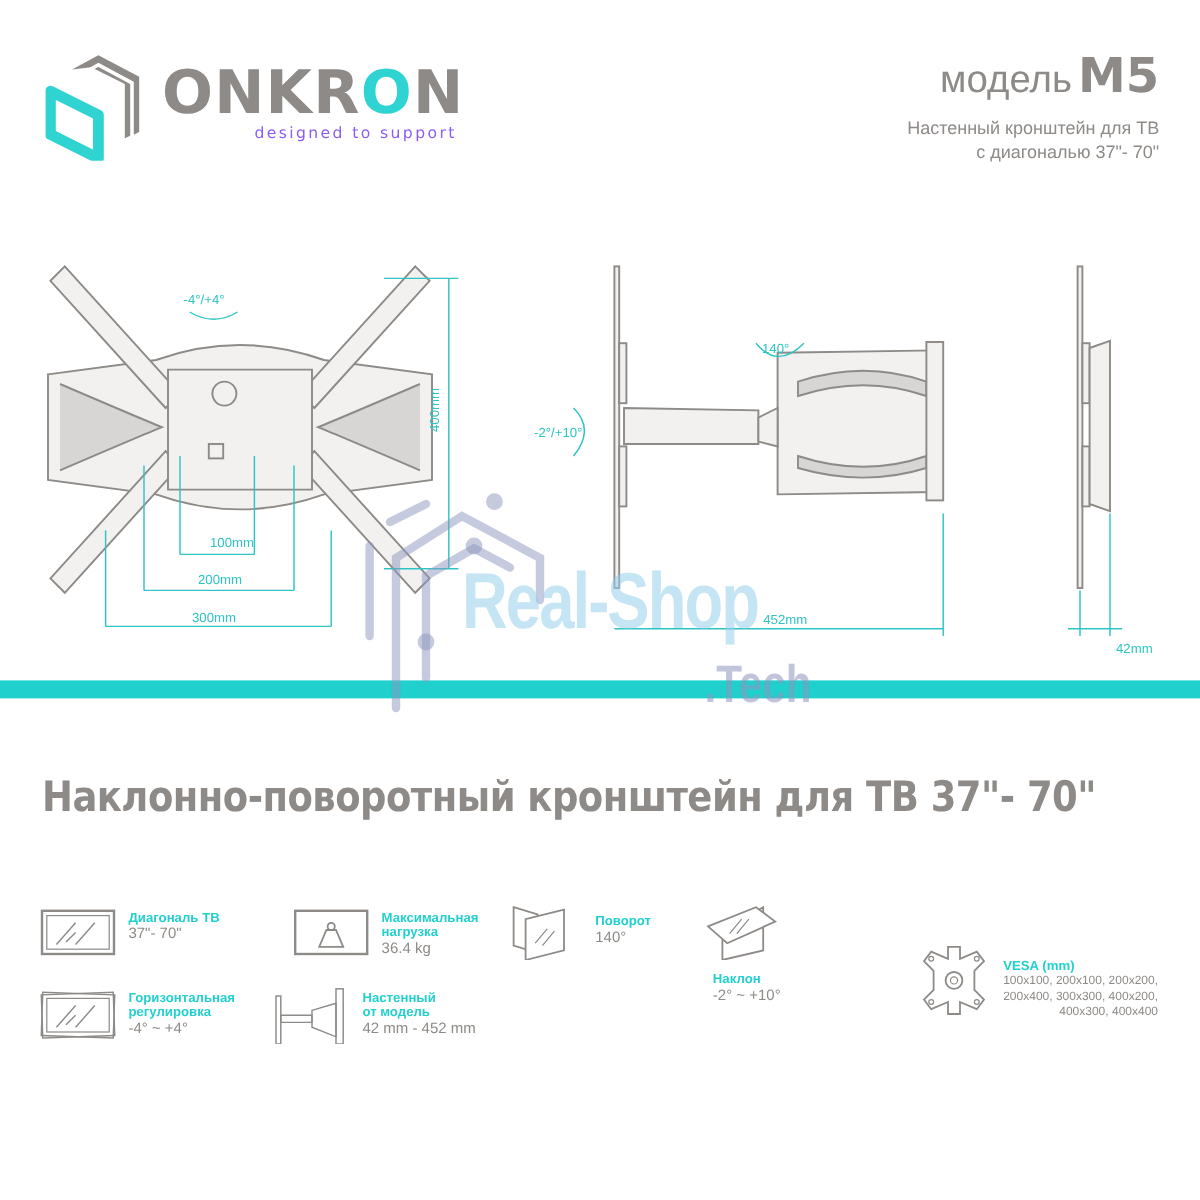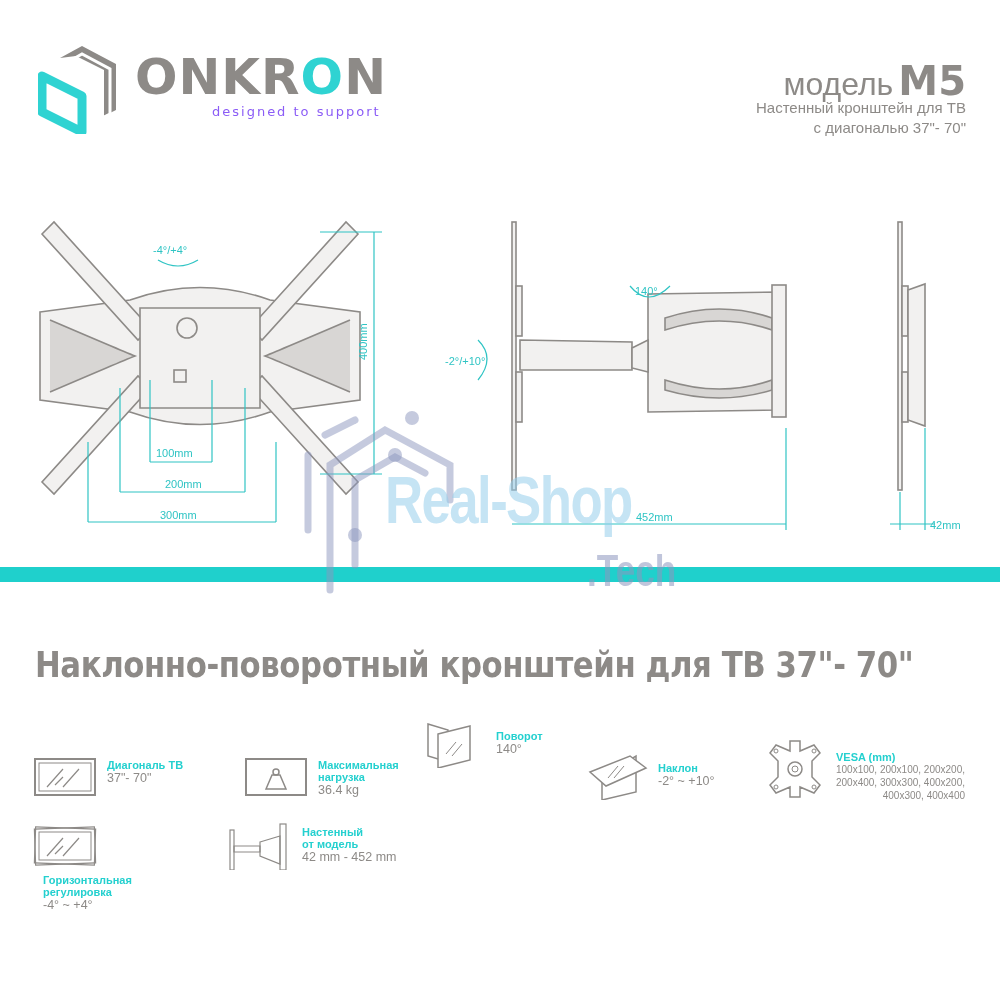--- a/index.html
+++ b/index.html
@@ -5,21 +5,21 @@
   * { margin:0; padding:0; box-sizing:border-box; }
   html, body { width:1000px; height:1000px; background:#ffffff; overflow:hidden; }
   body { position:relative; font-family:"DejaVu Sans", sans-serif; color:#8a8784; }
   .abs { position:absolute; }
 
   
   .logo-mark { left:38px; top:44px; width:82px; height:90px; }
   .logo-text { left:135px; top:52px; font-family:"DejaVu Sans", sans-serif; font-weight:bold; font-size:50px; letter-spacing:1px; color:#8d8a87; line-height:1; }
   .logo-text .accent { color:#2fd3d2; }
   .tagline { left:212px; top:104px; font-size:13px; letter-spacing:2px; color:#8b5cf6; }
-  .model-line { right:34px; top:61px; text-align:center; color:#8d8a87; line-height:1; }
+  .model-line { right:34px; top:44px; text-align:center; color:#8d8a87; line-height:1; }
   .model-label { font-size:32px; font-family:"Liberation Sans", sans-serif; }
   .model-code { font-size:40px; font-weight:bold; font-family:"DejaVu Sans", sans-serif; }
   .subtitle { right:34px; top:98px; text-align:right; font-family:"Liberation Sans", sans-serif; font-size:15px; line-height:20px; color:#8d8a87;margin-left:15px; }
 
   
   .drawing { top:200px; }
   .dim-label { font-family:"Liberation Sans", sans-serif; font-size:11px; color:#2fc4c4; }
 
   
   .band { left:0; top:567px; width:1000px; height:15px; background:#1fd0cc; }
@@ -86,21 +86,21 @@
     <line x1="90" y1="292" x2="215" y2="292"></line>
     <line x1="58" y1="242" x2="58" y2="322"></line>
       <line x1="246" y1="242" x2="246" y2="322"></line>
     <line x1="58" y1="322" x2="246" y2="322"></line>
     <line x1="290" y1="32" x2="352" y2="32"></line>
       <line x1="290" y1="274" x2="352" y2="274"></line>
     <line x1="344" y1="32" x2="344" y2="274"></line>
   </g>
 </svg>
 <div class="abs dim-label" style="left:153px;top:244px;">-4°/+4°</div>
-<div class="abs dim-label" style="left:156px;top:447px;">100mm</div>
+<div class="abs dim-label" style="left:175px;top:447px;">100mm</div>
 <div class="abs dim-label" style="left:165px;top:478px;">200mm</div>
 <div class="abs dim-label" style="left:160px;top:509px;">300mm</div>
 <div class="abs dim-label" style="left:357px;top:360px;transform:rotate(-90deg);transform-origin:left top;">400mm</div>
 
 <svg class="abs drawing" style="left:420px;width:400px;height:340px;" viewBox="0 0 400 340">
   <g fill="#f2f1f0" stroke="#8d8a87" stroke-width="1.6">
     <rect x="92" y="22" width="4" height="268"></rect>
     <rect x="96" y="86" width="6" height="50"></rect>
       <rect x="96" y="172" width="6" height="50"></rect>
     <path d="M100 140 L212 142 L212 170 L100 170 Z"></path>
@@ -127,21 +127,21 @@
     <rect x="22" y="86" width="6" height="50"></rect>
       <rect x="22" y="172" width="6" height="50"></rect>
     <path d="M28 90 L45 84 L45 226 L28 220 Z"></path>
   </g>
   <g stroke="#2fc4c4" stroke-width="1.2" fill="none">
     <line x1="20" y1="292" x2="20" y2="330"></line>
     <line x1="45" y1="228" x2="45" y2="330"></line>
     <line x1="10" y1="324" x2="55" y2="324"></line>
   </g>
 </svg>
-<div class="abs dim-label" style="left:930px;top:519px;">42mm</div>
+<div class="abs dim-label" style="left:930px;top:535px;">42mm</div>
 
 <div class="abs band"></div>
 
 <svg class="abs wm" viewBox="0 0 420 200">
   <g fill="none" stroke="rgba(140,150,190,0.5)" stroke-width="7" stroke-linecap="round">
     <path d="M25 30 L55 15"></path>
     <path d="M30 185 L30 60 L85 25 L150 60 L150 95"></path>
     <path d="M55 160 L55 75 L95 52 L125 68"></path>
     <path d="M8 125 L8 50"></path>
   </g>
@@ -174,63 +174,63 @@
     <path d="M22 34 L28 20 L36 20 L42 34 Z" fill="none" stroke="#8d8a87" stroke-width="1.5"></path>
     <circle cx="32" cy="17" r="3" fill="none" stroke="#8d8a87" stroke-width="1.5"></circle>
   </svg>
   <div class="spec-text">
     <div class="spec-label">Максимальная</div>
     <div class="spec-label">нагрузка</div>
     <div class="spec-value">36.4 kg</div>
   </div>
 </div>
 
-<div class="spec" style="left:424px;top:720px;">
+<div class="spec" style="left:424px;top:752px;">
   <svg class="spec-icon" viewBox="0 0 64 48">
     <path d="M4 4 L24 10 L24 42 L4 36 Z" fill="none" stroke="#8d8a87" stroke-width="1.5"></path>
     <path d="M14 14 L46 6 L46 40 L14 48 Z" fill="#fff" stroke="#8d8a87" stroke-width="1.5"></path>
     <path d="M22 34 L32 22 M28 36 L38 24" stroke="#8d8a87" stroke-width="1"></path>
   </svg>
   <div class="spec-text" style="margin-left:8px;padding-top:10px;">
     <div class="spec-label">Поворот</div>
     <div class="spec-value">140°</div>
   </div>
 </div>
 
-<div class="spec" style="left:588px;top:752px;">
+<div class="spec" style="left:588px;top:752px;flex-direction:column;">
   <svg class="spec-icon" viewBox="0 0 64 48">
     <path d="M14 24 L48 4 L48 40 L14 48 Z" fill="none" stroke="#8d8a87" stroke-width="1.5"></path>
     <path d="M2 20 L42 4 L58 16 L18 34 Z" fill="#fff" stroke="#8d8a87" stroke-width="1.5"></path>
     <path d="M20 26 L30 14 M26 26 L36 14" stroke="#8d8a87" stroke-width="1"></path>
   </svg>
   <div class="spec-text" style="margin-left:6px;padding-top:10px;">
     <div class="spec-label">Наклон</div>
     <div class="spec-value">-2° ~ +10°</div>
   </div>
 </div>
 
-<div class="spec" style="left:768px;top:739px;">
+<div class="spec" style="left:768px;top:787px;">
   <svg class="spec-icon" style="width:54px;height:60px;" viewBox="0 0 54 60">
     <path d="M22 2 L32 2 L32 12 L46 6 L52 14 L44 22 L44 38 L52 46 L46 54 L32 48 L32 58 L22 58 L22 48 L8 54 L2 46 L10 38 L10 22 L2 14 L8 6 L22 12 Z" fill="none" stroke="#8d8a87" stroke-width="1.5"></path>
     <circle cx="27" cy="30" r="7" fill="none" stroke="#8d8a87" stroke-width="1.5"></circle>
     <circle cx="27" cy="30" r="3" fill="none" stroke="#8d8a87" stroke-width="1"></circle>
     <circle cx="8" cy="12" r="2" fill="none" stroke="#8d8a87"></circle>
       <circle cx="46" cy="12" r="2" fill="none" stroke="#8d8a87"></circle>
     <circle cx="8" cy="48" r="2" fill="none" stroke="#8d8a87"></circle>
       <circle cx="46" cy="48" r="2" fill="none" stroke="#8d8a87"></circle>
   </svg>
   <div class="spec-text" style="margin-left:14px;padding-top:12px;">
     <div class="spec-label">VESA (mm)</div>
     <div class="vesa-list">100x100, 200x100, 200x200,</div>
     <div class="vesa-list">200x400, 300x300, 400x200,</div>
     <div class="vesa-list">400x300, 400x400</div>
   </div>
 </div>
 
-<div class="spec" style="left:33px;top:822px;flex-direction:column;">
+<div class="spec" style="left:33px;top:822px;">
   <svg class="spec-icon" viewBox="0 0 64 48">
     <rect x="2" y="6" width="60" height="36" fill="none" stroke="#8d8a87" stroke-width="1.2" transform="rotate(-2 32 24)"></rect>
     <rect x="2" y="6" width="60" height="36" fill="none" stroke="#8d8a87" stroke-width="1.2" transform="rotate(2 32 24)"></rect>
     <rect x="6" y="10" width="52" height="28" fill="none" stroke="#8d8a87" stroke-width="1"></rect>
     <path d="M14 34 L30 16 M22 32 L30 24 M30 34 L46 16" stroke="#8d8a87" stroke-width="1.2"></path>
   </svg>
   <div class="spec-text">
     <div class="spec-label">Горизонтальная</div>
     <div class="spec-label">регулировка</div>
     <div class="spec-value">-4° ~ +4°</div>

